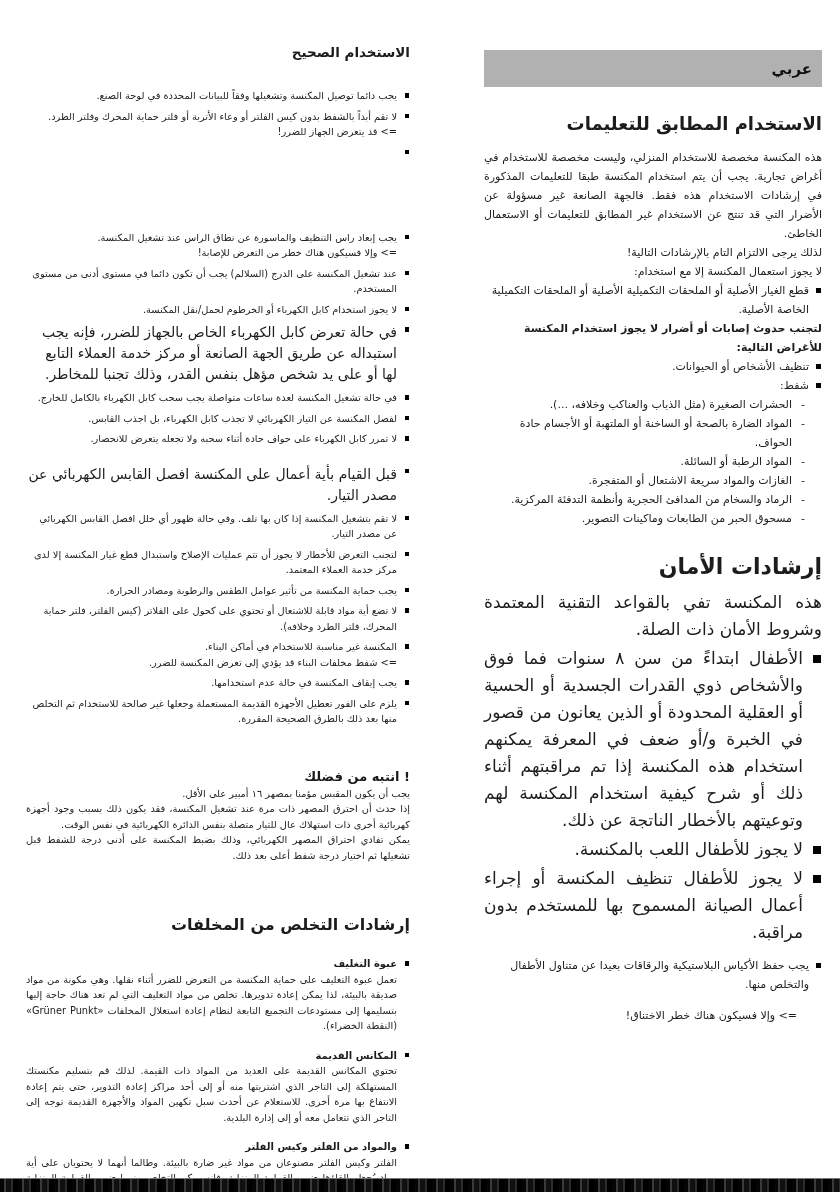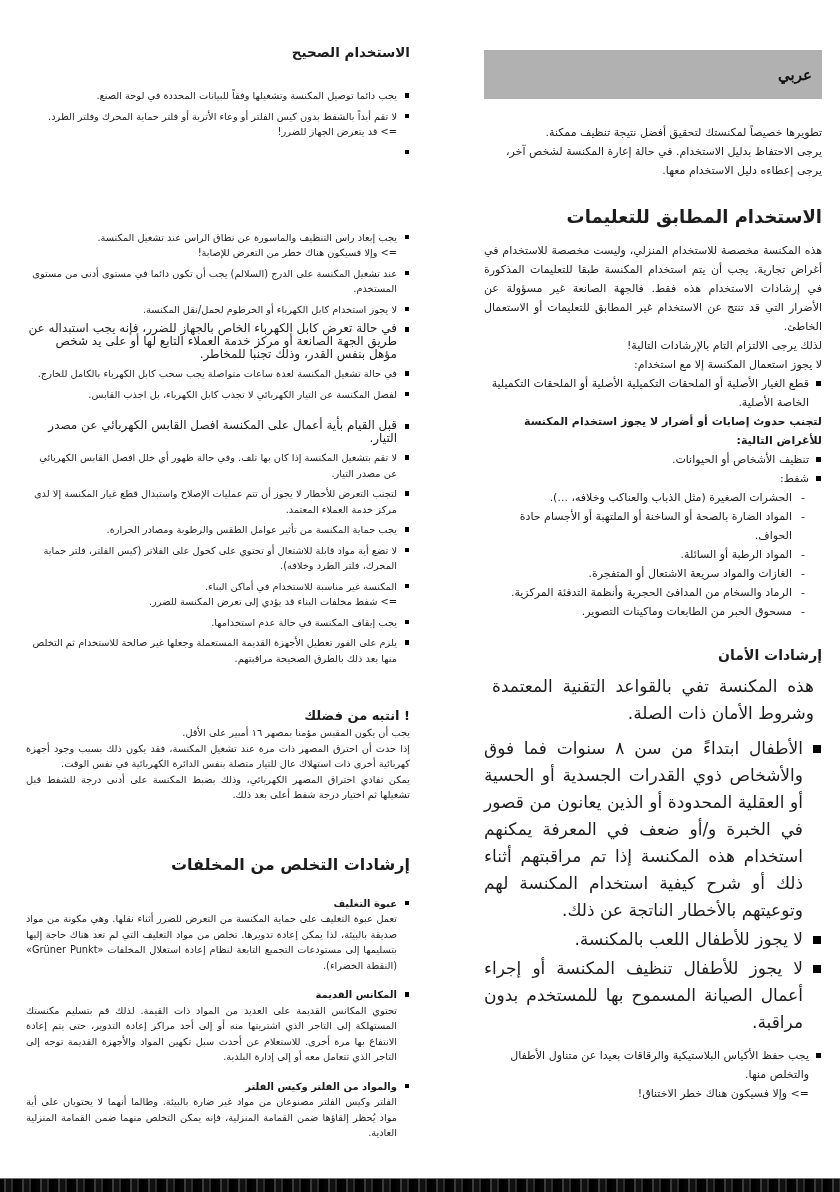--- a/index.html
+++ b/index.html
@@ -9,46 +9,46 @@
     font-family:"DejaVu Sans",sans-serif;color:#1c1c1c;
     direction:rtl;
   }
   
   .col-right{position:absolute;top:50px;right:18px;width:338px;}
   .col-left{position:absolute;top:44px;right:430px;width:384px;}
 
   
   .lang-bar{
     background:#b1b1b1;height:29px;display:flex;align-items:center;
-    padding:10px 10px;margin-bottom:24px;font-family:Liberation Serif, serif;
+    padding:4px 10px;margin-bottom:24px;
   }
   .lang-bar span{font-weight:bold;font-size:15px;color:#111;}
   .intro p{margin:0;font-size:11px;line-height:19px;}
   .sec-title{font-size:18px;font-weight:bold;margin:26px 0 14px 0;}
   .body-just{font-size:11px;line-height:19px;text-align:justify;margin:0;}
   .body-line{font-size:11px;line-height:19px;margin:0;}
   .bold-line{font-size:11px;line-height:19px;font-weight:bold;margin:0;}
 
   .b-item{position:relative;padding-right:13px;font-size:11px;line-height:19px;}
   .b-item .sq{position:absolute;right:1px;top:7px;width:5px;height:5px;background:#000;}
   .dash-item{position:relative;padding-right:30px;font-size:11px;line-height:19px;}
   .dash-item .dd{position:absolute;right:17px;top:0;}
 
-  .safety-title{font-size:14px;font-weight:bold;margin:26px 0 10px 0;}
-  .big-text{font-size:17px;line-height:27px;text-align:justify;margin:8px;}
+  .safety-title{font-size:22px;font-weight:bold;margin:26px 0 10px 0;}
+  .big-text{font-size:17px;line-height:27px;text-align:justify;margin:0;}
   .big-item{position:relative;padding-right:19px;font-size:17px;line-height:27px;text-align:justify;margin:2px 0 0 0;}
   .big-item .sq{position:absolute;right:1px;top:10px;width:8px;height:8px;background:#000;}
   .bag{margin-top:10px;}
-  .arrow-line{font-size:11px;line-height:19px;padding-right:13px;margin:0;}
+  .arrow-line{font-size:11px;line-height:19px;padding-right:13px;margin:12px;}
 
   
   .l-title{font-size:13.5px;font-weight:bold;margin:0 0 28px 0;}
   .l-item{position:relative;padding-right:13px;font-size:9.8px;line-height:15.5px;margin-top:5px;}
   .l-item .sq{position:absolute;right:1px;top:5px;width:4.5px;height:4.5px;background:#000;}
-  .l-item.small{font-size:12px;line-height:13px;}
+  .l-item.small{font-size:14px;line-height:21px;}
   .l-arrow{padding-right:13px;font-size:9.8px;line-height:15.5px;margin:0;}
   .l-gap-big{height:80px;}
   .l-gap-mid{height:12px;}
   .att-title{font-size:13px;font-weight:bold;margin:42px 0 2px 0;}
   .att-p{font-size:9.8px;line-height:15.5px;margin:0;text-align:justify;}
   .disp-title{font-size:16px;font-weight:bold;margin:52px 0 22px 0;}
   .disp-item{position:relative;padding-right:13px;margin-top:14px;}
   .disp-item .sq{position:absolute;right:1px;top:5px;width:4.5px;height:4.5px;background:#000;}
   .disp-item h4{margin:0;font-size:10px;font-weight:bold;line-height:15.5px;}
   .disp-item p{margin:0;font-size:9.8px;line-height:15.5px;text-align:justify;}
@@ -65,24 +65,20 @@
 <body>
 
 <div class="page">
 
   <div class="col-right">
 
     <div class="lang-bar">
       <span>عربي</span>
     </div>
 
-    <div class="intro">
-      <p>تطويرها خصيصاً لمكنستك لتحقيق أفضل نتيجة تنظيف ممكنة.</p>
-      <p>يرجى الاحتفاظ بدليل الاستخدام. في حالة إعارة المكنسة لشخص آخر، يرجى إعطاءه دليل الاستخدام معها.</p>
-    </div>
 
     <h2 class="sec-title">الاستخدام المطابق للتعليمات</h2>
     <p class="body-just">هذه المكنسة مخصصة للاستخدام المنزلي، وليست مخصصة للاستخدام في أغراض تجارية. يجب أن يتم استخدام المكنسة طبقا للتعليمات المذكورة في إرشادات الاستخدام هذه فقط. فالجهة الصانعة غير مسؤولة عن الأضرار التي قد تنتج عن الاستخدام غير المطابق للتعليمات أو الاستعمال الخاطئ.</p>
     <p class="body-line">لذلك يرجى الالتزام التام بالإرشادات التالية!</p>
     <p class="body-line">لا يجوز استعمال المكنسة إلا مع استخدام:</p>
 
     <div class="b-item">
       <span class="sq"></span>
       <span>قطع الغيار الأصلية أو الملحقات التكميلية الأصلية أو الملحقات التكميلية الخاصة الأصلية.</span>
     </div>
@@ -163,20 +159,24 @@
       <span>في حالة تعرض كابل الكهرباء الخاص بالجهاز للضرر، فإنه يجب استبداله عن طريق الجهة الصانعة أو مركز خدمة العملاء التابع لها أو على يد شخص مؤهل بنفس القدر، وذلك تجنبا للمخاطر.</span>
     </div>
     <div class="l-item">
       <span class="sq"></span>
       <span>في حالة تشغيل المكنسة لعدة ساعات متواصلة يجب سحب كابل الكهرباء بالكامل للخارج.</span>
     </div>
     <div class="l-item">
       <span class="sq"></span>
       <span>لفصل المكنسة عن التيار الكهربائي لا تجذب كابل الكهرباء، بل اجذب القابس.</span>
     </div>
+    <div class="l-item">
+      <span class="sq"></span>
+      <span>لا تمرر كابل الكهرباء على حواف حادة أثناء سحبه ولا تجعله يتعرض للانحصار.</span>
+    </div>
 
     <div class="l-gap-mid"></div>
 
     <div class="l-item small">
       <span class="sq"></span>
       <span>قبل القيام بأية أعمال على المكنسة افصل القابس الكهربائي عن مصدر التيار.</span>
     </div>
     <div class="l-item">
       <span class="sq"></span>
       <span>لا تقم بتشغيل المكنسة إذا كان بها تلف. وفي حالة ظهور أي خلل افصل القابس الكهربائي عن مصدر التيار.</span>
@@ -197,21 +197,21 @@
       <span class="sq"></span>
       <span>المكنسة غير مناسبة للاستخدام في أماكن البناء.</span>
     </div>
     <p class="l-arrow">=&gt; شفط مخلفات البناء قد يؤدي إلى تعرض المكنسة للضرر.</p>
     <div class="l-item">
       <span class="sq"></span>
       <span>يجب إيقاف المكنسة في حالة عدم استخدامها.</span>
     </div>
     <div class="l-item">
       <span class="sq"></span>
-      <span>يلزم على الفور تعطيل الأجهزة القديمة المستعملة وجعلها غير صالحة للاستخدام ثم التخلص منها بعد ذلك بالطرق الصحيحة مراقبتهم.</span>
+      <span>يلزم على الفور تعطيل الأجهزة القديمة المستعملة وجعلها غير صالحة للاستخدام ثم التخلص منها بعد ذلك بالطرق الصحيحة المقررة.</span>
     </div>
 
     <h3 class="att-title">! انتبه من فضلك</h3>
     <p class="att-p">يجب أن يكون المقبس مؤمنا بمصهر ١٦ أمبير على الأقل.</p>
     <p class="att-p">إذا حدث أن احترق المصهر ذات مرة عند تشغيل المكنسة، فقد يكون ذلك بسبب وجود أجهزة كهربائية أخرى ذات استهلاك عال للتيار متصلة بنفس الدائرة الكهربائية في نفس الوقت.</p>
     <p class="att-p">يمكن تفادي احتراق المصهر الكهربائي، وذلك بضبط المكنسة على أدنى درجة للشفط قبل تشغيلها ثم اختيار درجة شفط أعلى بعد ذلك.</p>
 
     <h2 class="disp-title">إرشادات التخلص من المخلفات</h2>
 
     <div class="disp-item">

